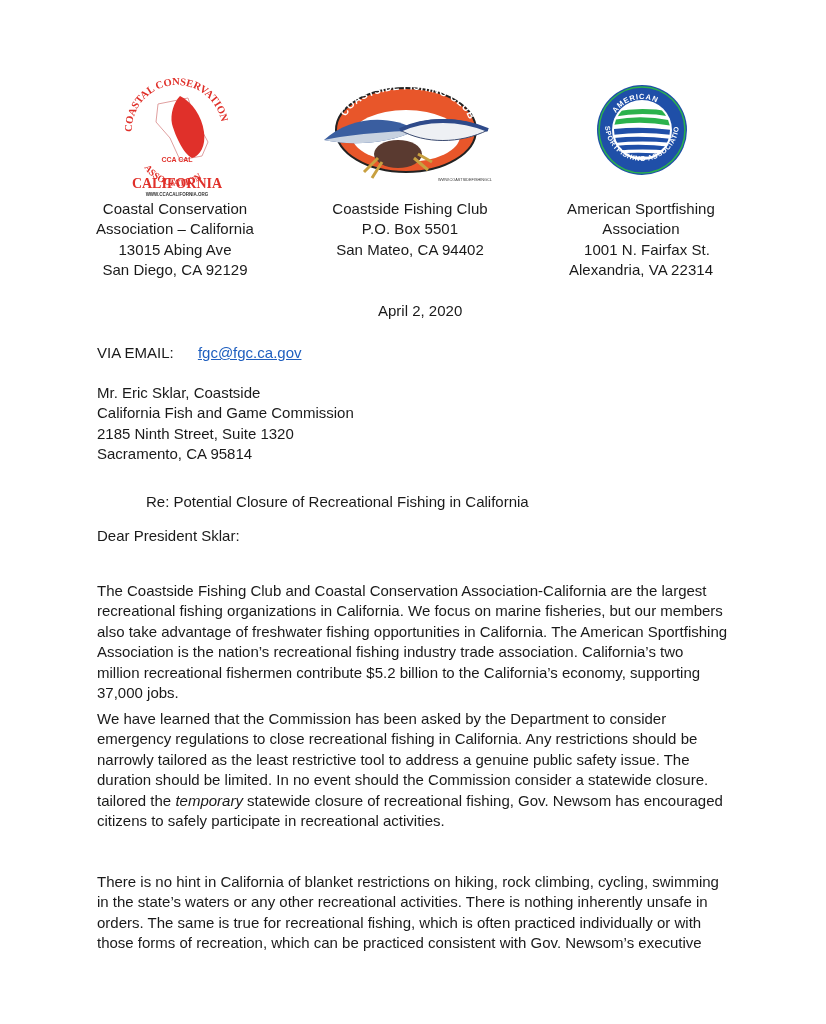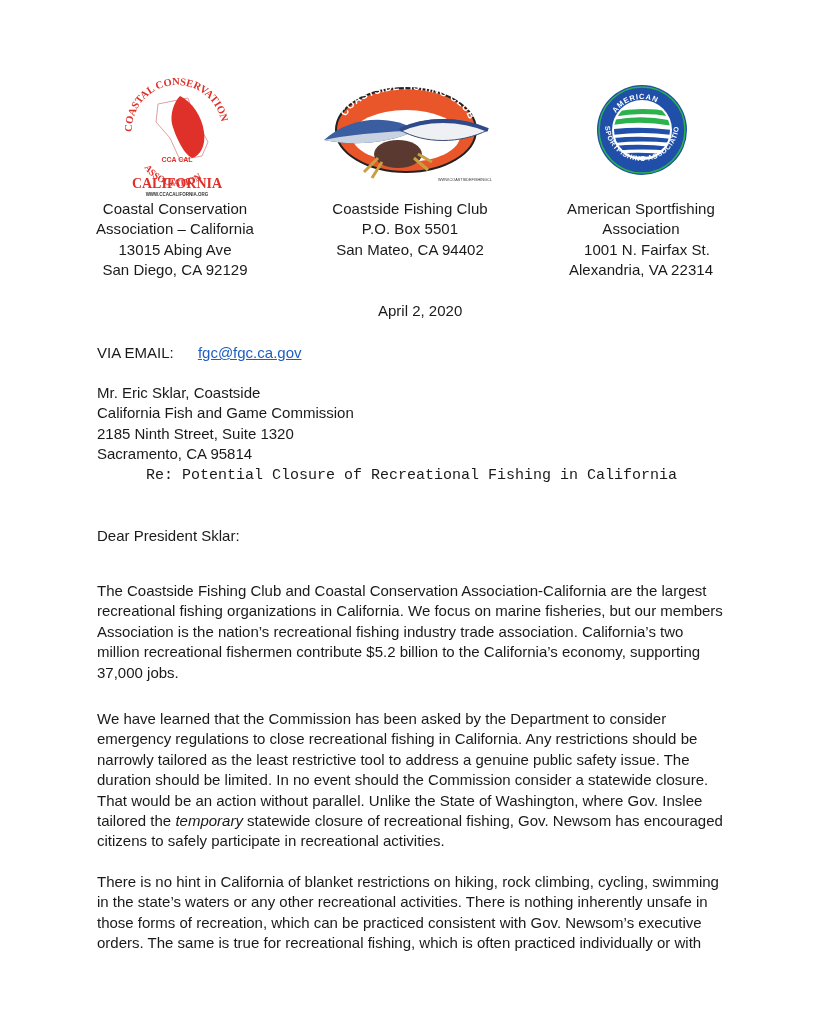--- a/index.html
+++ b/index.html
@@ -108,44 +108,44 @@
     <span>VIA EMAIL: </span><a class="email">fgc@fgc.ca.gov</a>
   </div>
 
   <div class="para" style="top:383px;">
     <div>Mr. Eric Sklar, Coastside</div>
     <div>California Fish and Game Commission</div>
     <div>2185 Ninth Street, Suite 1320</div>
     <div>Sacramento, CA 95814</div>
   </div>
 
-  <div class="line" style="left:146px; top:466px;font-family:Liberation Mono, monospace;">Re: Potential Closure of Recreational Fishing in California</div>
+  <div class="line" style="left:146px; top:492px;">Re: Potential Closure of Recreational Fishing in California</div>
 
   <div class="line" style="top:526px;">Dear President Sklar:</div>
 
   <div class="para" style="top:581px;">
     <div>The Coastside Fishing Club and Coastal Conservation Association-California are the largest</div>
     <div>recreational fishing organizations in California. We focus on marine fisheries, but our members</div>
+    <div>also take advantage of freshwater fishing opportunities in California. The American Sportfishing</div>
     <div>Association is the nation’s recreational fishing industry trade association. California’s two</div>
     <div>million recreational fishermen contribute $5.2 billion to the California’s economy, supporting</div>
     <div>37,000 jobs.</div>
   </div>
 
   <div class="para" style="top:709px;">
     <div>We have learned that the Commission has been asked by the Department to consider</div>
     <div>emergency regulations to close recreational fishing in California. Any restrictions should be</div>
     <div>narrowly tailored as the least restrictive tool to address a genuine public safety issue. The</div>
     <div>duration should be limited. In no event should the Commission consider a statewide closure.</div>
-    <div>That would be an action without parallel. Unlike the State of Washington, where Gov. Inslee</div>
     <div>
       <span>tailored the </span><em>temporary</em><span> statewide closure of recreational fishing, Gov. Newsom has encouraged</span>
     </div>
     <div>citizens to safely participate in recreational activities.</div>
   </div>
 
   <div class="para" style="top:872px;">
     <div>There is no hint in California of blanket restrictions on hiking, rock climbing, cycling, swimming</div>
     <div>in the state’s waters or any other recreational activities. There is nothing inherently unsafe in</div>
+    <div>orders. The same is true for recreational fishing, which is often practiced individually or with</div>
     <div>those forms of recreation, which can be practiced consistent with Gov. Newsom’s executive</div>
-    <div>orders. The same is true for recreational fishing, which is often practiced individually or with</div>
   </div>
 
 </div>
 
 </body></html>

